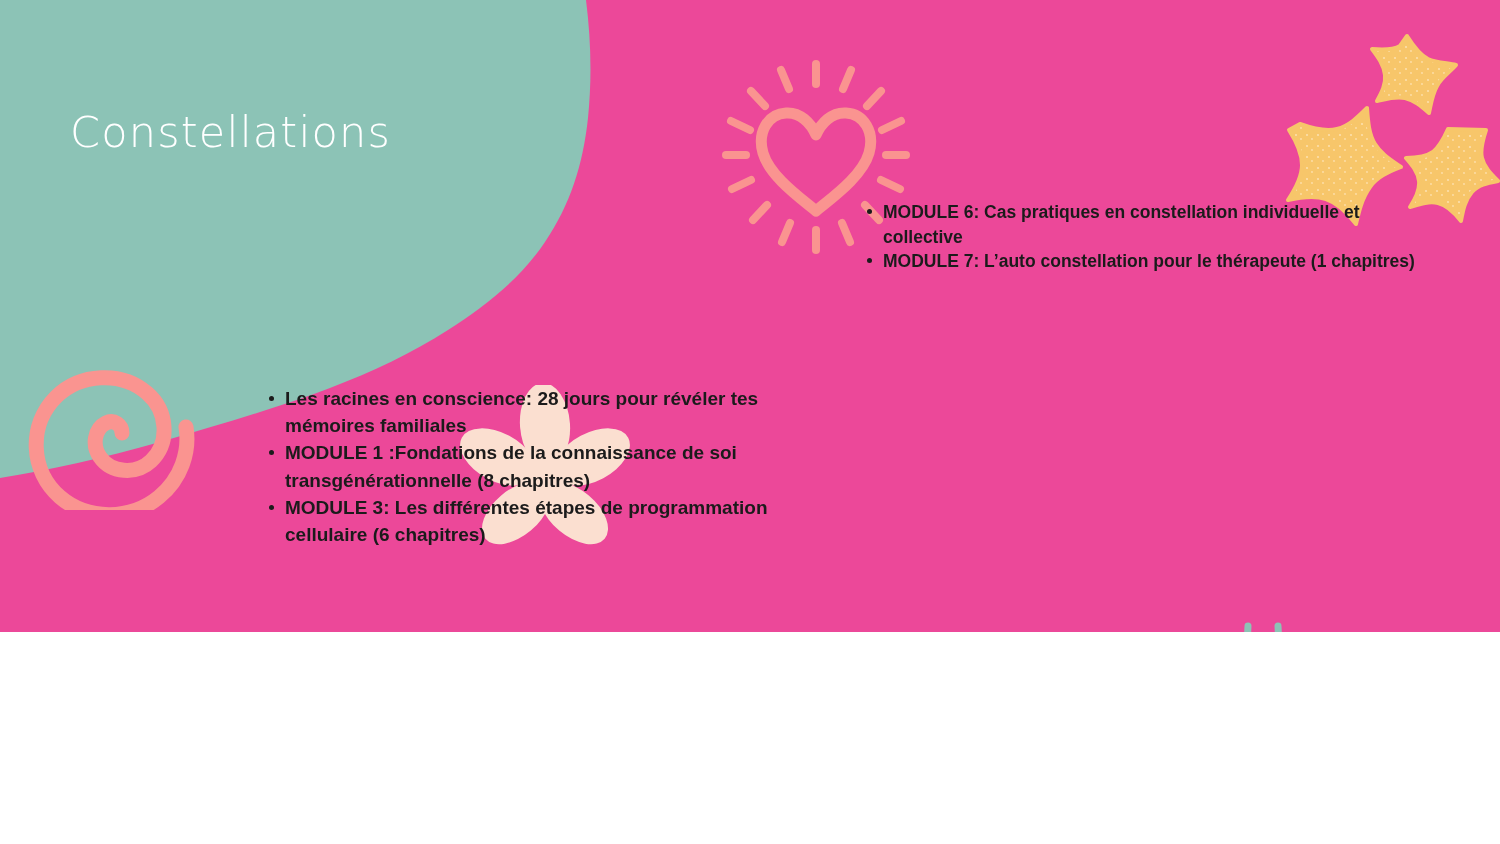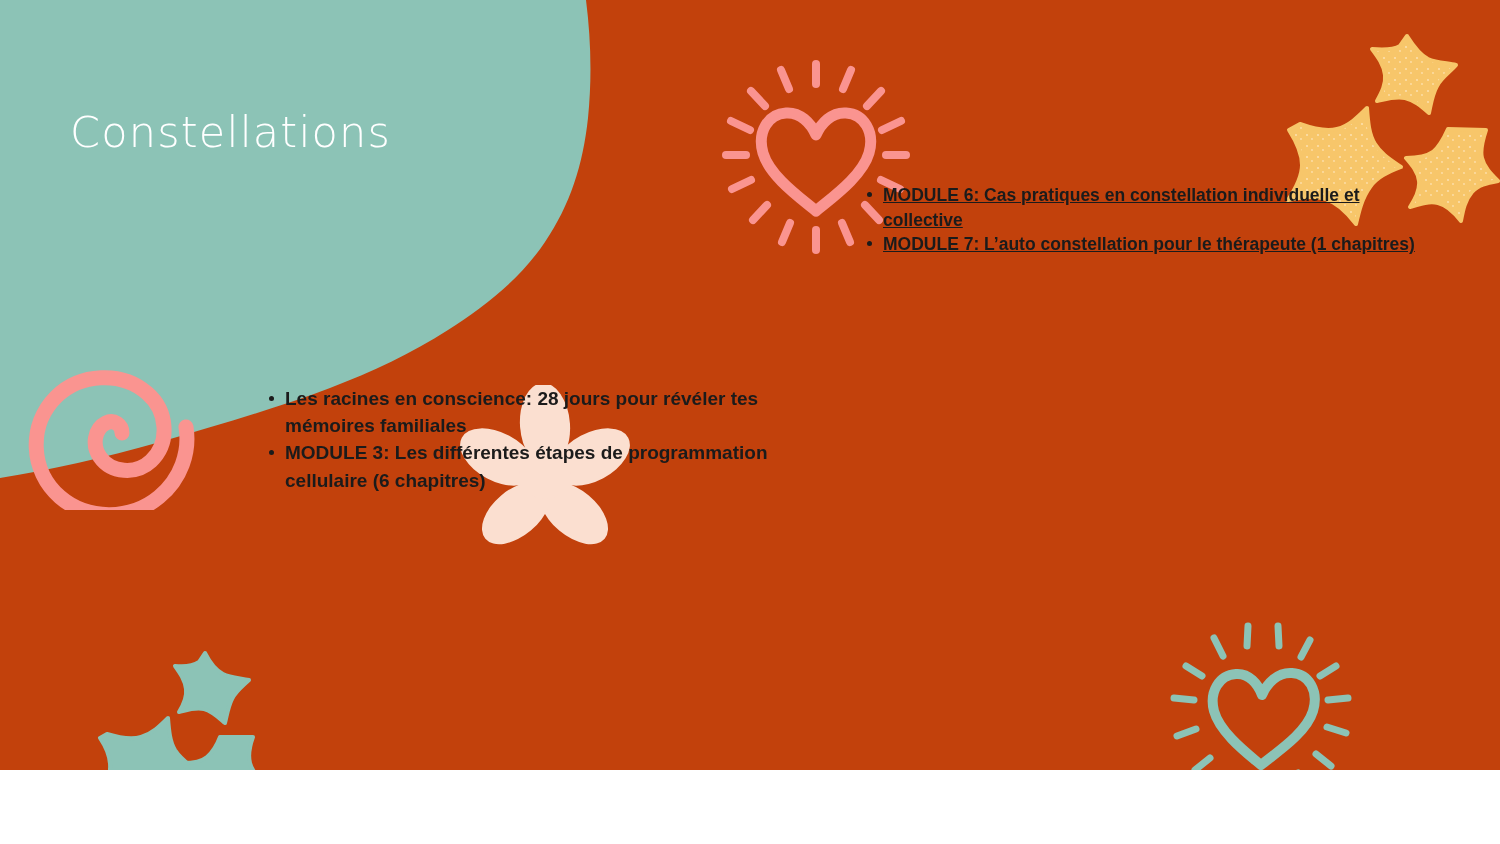--- a/index.html
+++ b/index.html
@@ -3,23 +3,23 @@
 <meta charset="utf-8">
 <style>
   html, body {
     margin: 0;
     padding: 0;
     background: #ffffff;
   }
   #slide {
     position: relative;
     width: 1500px;
-    height: 770px;
+    height: 632px;
     overflow: hidden;
-    background: #c2410c;
+    background: #ec4899;
     font-family: "Liberation Sans", sans-serif;
   }
 
   
   .deco {
     position: absolute;
     pointer-events: none;
   }
   #teal-blob {
     left: 0; top: 0;
@@ -86,25 +86,24 @@
     left: 1px;
     top: 11px;
     width: 5px;
     height: 5px;
     border-radius: 50%;
     background: #1B1B1B;
   }
 
   #list-top {
     left: 866px;
-    top: 183px;
+    top: 200px;
     width: 572px;
     font-size: 17.5px;
     line-height: 24.6px;
-    text-decoration: underline;
   }
   #list-top > li::before { top: 9px; }
 
   #list-main {
     left: 268px;
     top: 385px;
     width: 560px;
     font-size: 19px;
     line-height: 27.2px;
   }
@@ -256,16 +255,17 @@
     <span class="tline">Constellations</span>
   </div>
 
   <ul class="bullets" id="list-top">
     <li>MODULE 6:  Cas pratiques en constellation individuelle et collective</li>
     <li>MODULE 7: L’auto constellation pour le thérapeute (1 chapitres)</li>
   </ul>
 
   <ul class="bullets" id="list-main">
     <li>Les racines en conscience: 28 jours pour révéler tes mémoires familiales</li>
+    <li>MODULE 1 :Fondations de la connaissance de soi transgénérationnelle (8 chapitres)</li>
     <li>MODULE 3: Les différentes étapes de programmation cellulaire (6 chapitres)</li>
   </ul>
 
 </div>
 
 </body></html>

